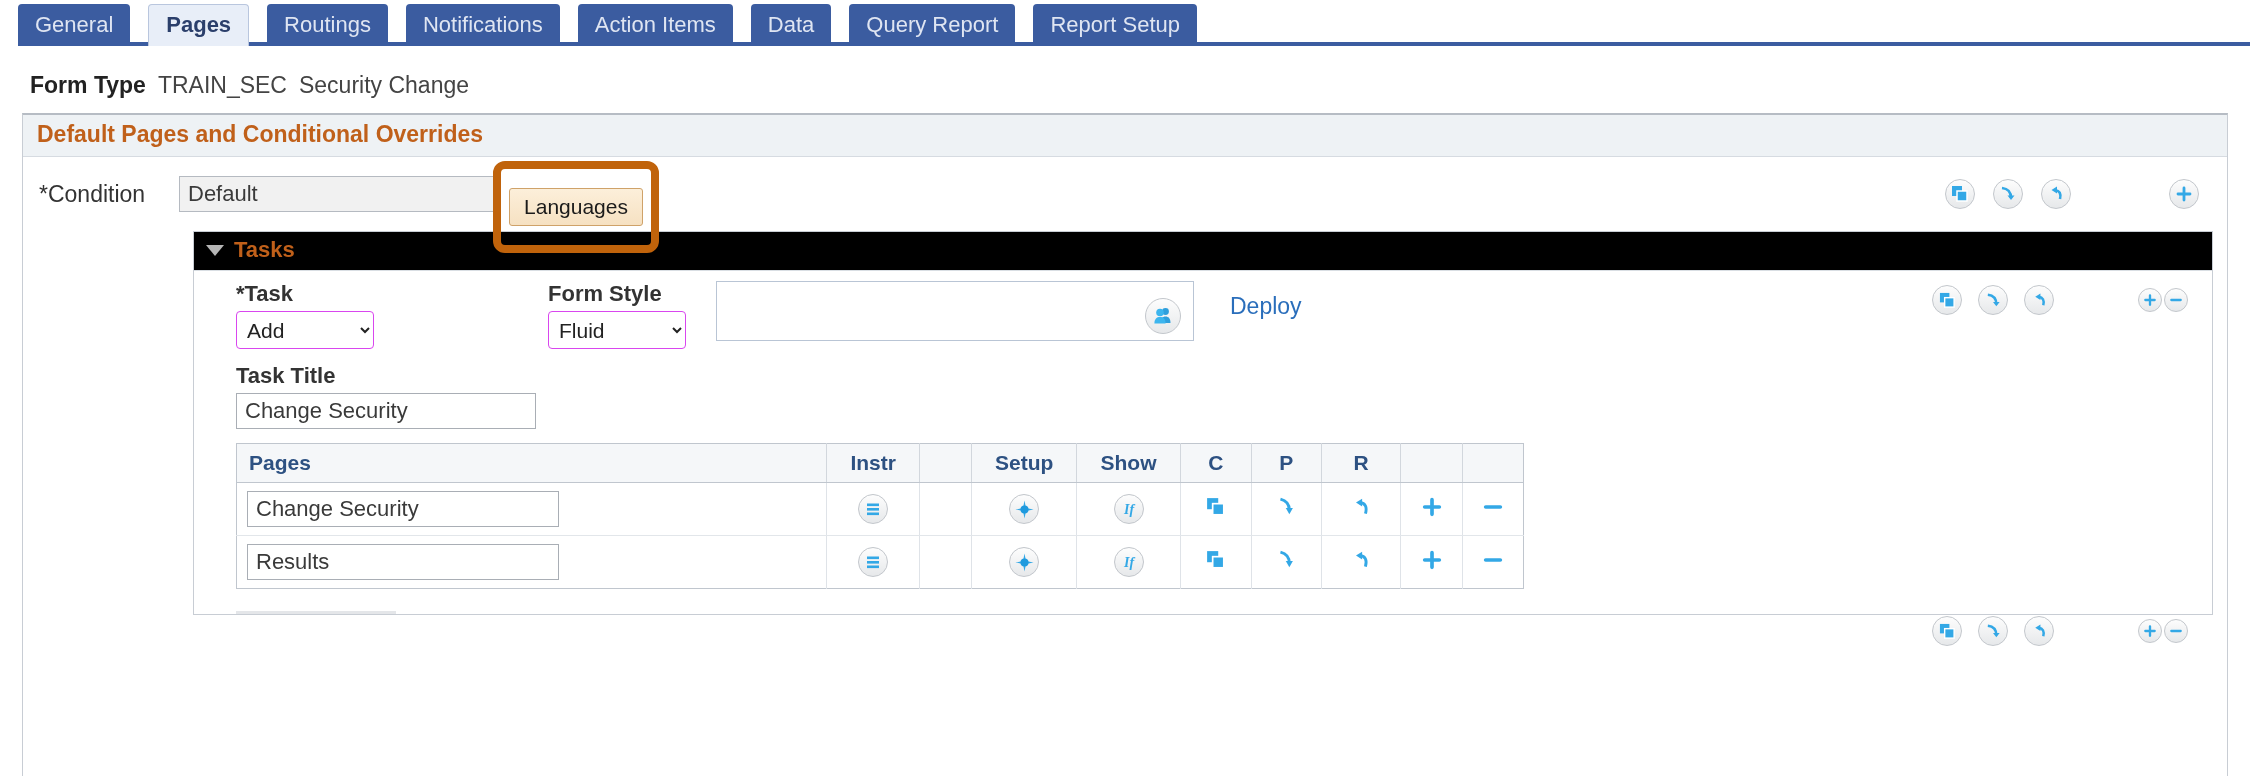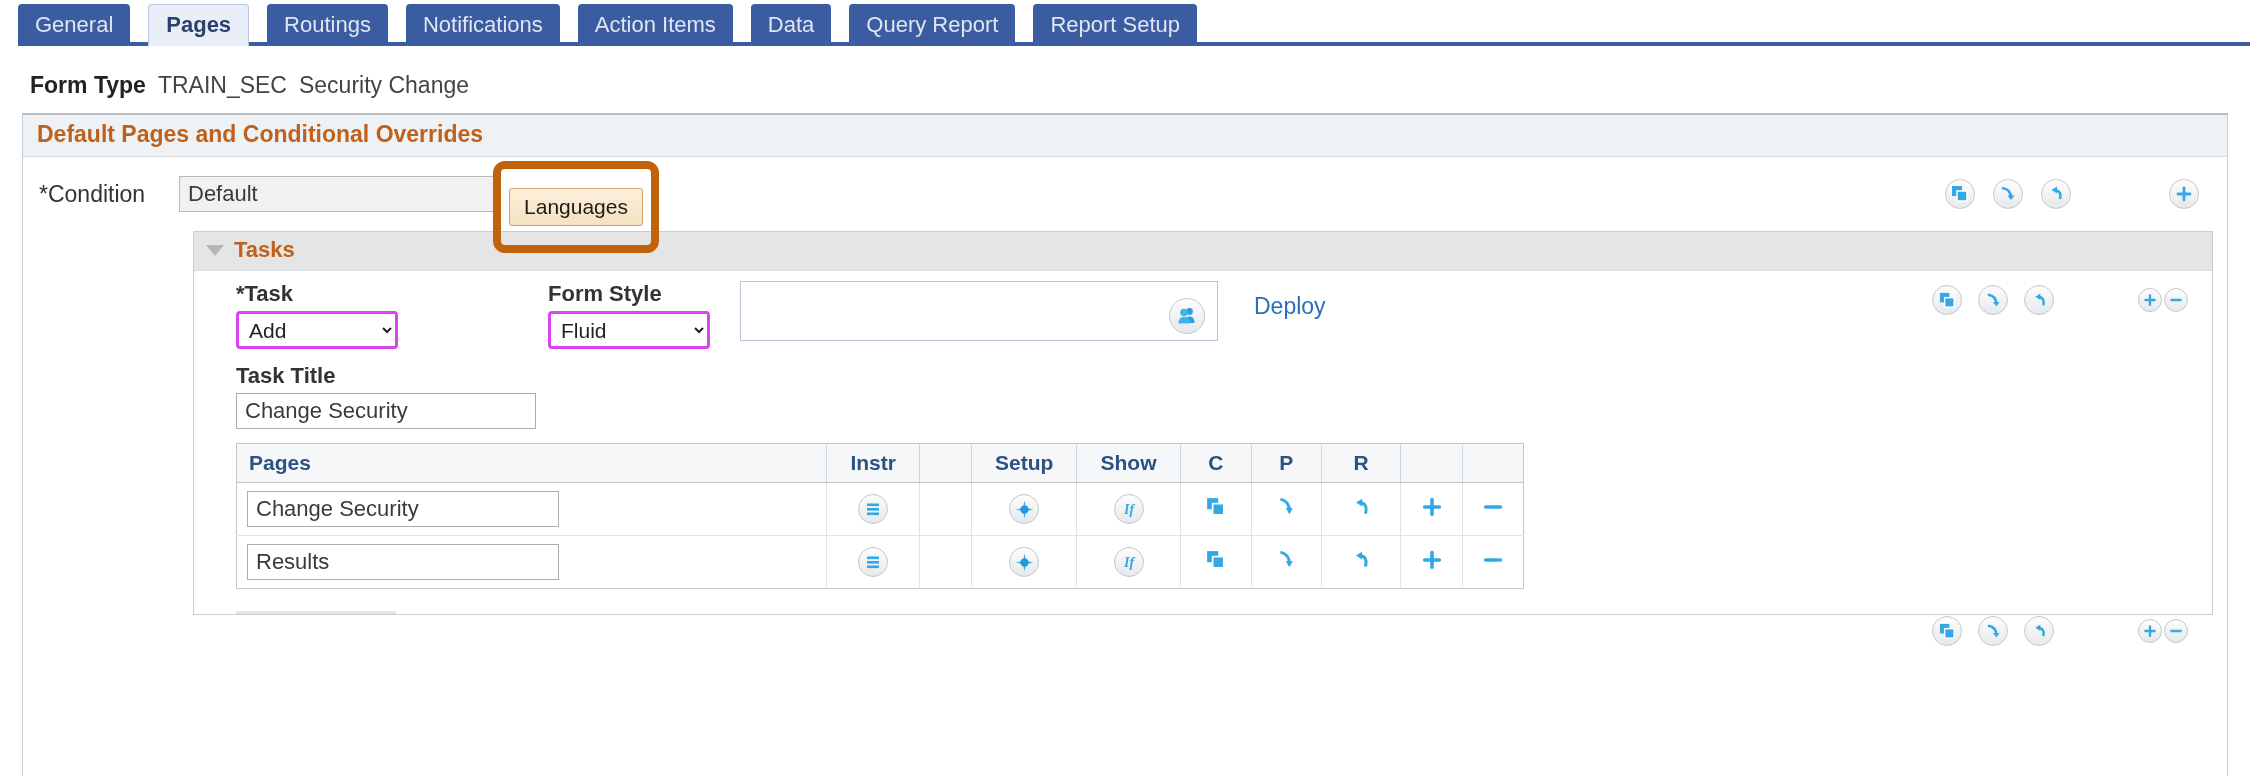--- a/index.html
+++ b/index.html
@@ -159,21 +159,21 @@
   .cond-toolbar { right: 28px; top: 22px; gap: 18px; }
   .cond-toolbar .spacer { width: 62px; }
 
   
   .tasks-panel {
     margin: 0 14px 0 170px;
     border: 1px solid #c8cdd4;
     background: #fff;
   }
   .tasks-header {
-    background: #e5e5e5;
+    background: #000000;
     border-bottom: 1px solid #d9dee3;
     padding: 5px 12px 7px 12px;
     display: flex;
     align-items: center;
     gap: 10px;
   }
   .caret {
     width: 0; height: 0;
     border-left: 9px solid transparent;
     border-right: 9px solid transparent;
@@ -200,24 +200,24 @@
     gap: 0;
   }
   .fieldcol { display: flex; flex-direction: column; }
   .flabel {
     font-weight: bold;
     font-size: 22px;
     color: #333;
     margin-bottom: 4px;
   }
   select.sel {
-    width: 162px; height: 38px;
+    width: 138px; height: 38px;
     font-size: 21px;
     padding: 2px 6px;
-    border: 3px solid #d946ef;
+    border: 1px solid #d946ef;
     border-radius: 4px;
     background: #fff;
     color: #222;
     font-family: "Liberation Sans", sans-serif;
   }
   .task-title-input { width: 300px; background: #fff; border: 1px solid #a9aeb5; }
 
   .roster {
     width: 478px;
     margin-left: 30px;

